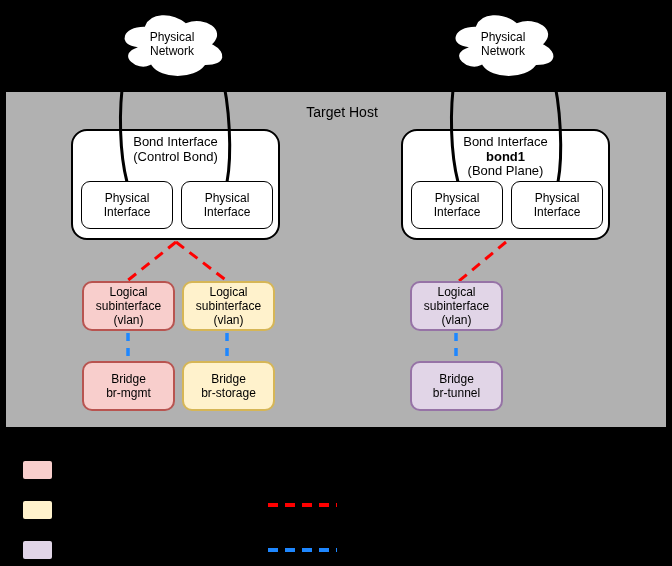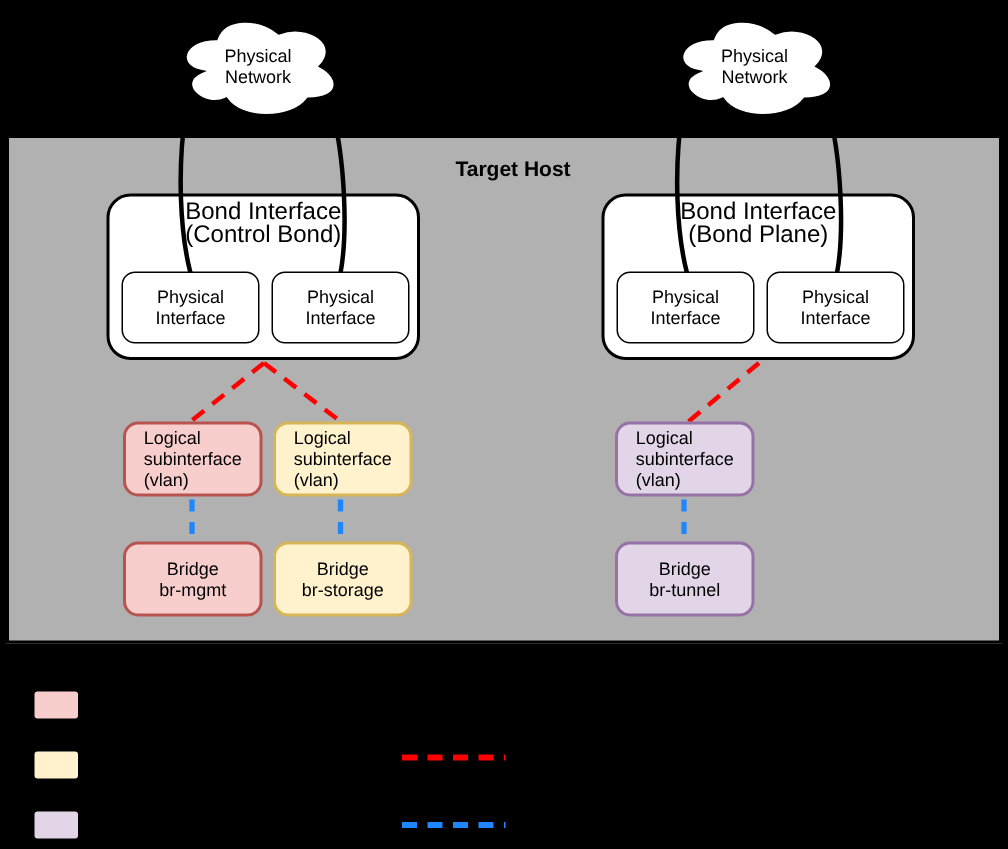--- a/index.html
+++ b/index.html
@@ -19,40 +19,40 @@
 
   
   .host-box {
     left:4px; top:90px; width:664px; height:339px;
     background: var(--host_bg);
     border:2px solid var(--line);
   }
   .host-title {
     left:286px; top:104px; width:112px;
     text-align:center;
-    font-size:14px; font-weight:bold; color:#000;
+    font-size:14px; font-weight:normal; color:#000;
   }
 
   
   .connector-layer { left:0; top:0; width:672px; height:566px; }
   .cloud-line { stroke: var(--line); stroke-width:3; fill:none; }
   .dash-red   { stroke: var(--red_dash);  stroke-width:3; fill:none; stroke-dasharray:10 7; }
   .dash-blue  { stroke: var(--blue_dash); stroke-width:3.5; fill:none; stroke-dasharray:8 7; }
   .legend-dash-red  { stroke: var(--red_dash);  stroke-width:4; fill:none; stroke-dasharray:10 7; }
   .legend-dash-blue { stroke: var(--blue_dash); stroke-width:4; fill:none; stroke-dasharray:10 7; }
 
   
   .bond-box {
     width:209px; height:111px;
     background: var(--box_fill);
     border:2.5px solid var(--line);
     border-radius:16px;
     text-align:center;
     padding-top:4px;
-    font-size:16px; line-height:14.5px; color:#000;
+    font-size:13px; line-height:14.5px; color:#000;
   }
   .bond-box .bond-name { font-weight:bold; }
 
   
   .phys-box {
     width:92px; height:48px;
     background: var(--box_fill);
     border:1.5px solid var(--line);
     border-radius:9px;
     display:flex; align-items:center; justify-content:center;
@@ -71,21 +71,21 @@
     font-size:12px; line-height:14.5px; color:#000;
     white-space:pre-line;
   }
 
   
   .node-box {
     width:93px; height:50px;
     border:2px solid;
     border-radius:10px;
     display:flex; flex-direction:column; align-items:center; justify-content:center;
-    text-align:left;
+    text-align:center;
     font-size:12px; line-height:14px; color:#000;
     white-space:pre-line;
   }
   .node-box .bold { font-weight:normal; }
   .box-pink   { background:var(--pink_fill);   border-color:var(--pink_stroke); }
   .box-yellow { background:var(--yellow_fill); border-color:var(--yellow_stroke); }
   .box-purple { background:var(--purple_fill); border-color:var(--purple_stroke); }
 
   
   .swatch {
@@ -101,20 +101,21 @@
 
   <div class="abs host-box"></div>
   <div class="abs host-title">Target Host</div>
 
   <div class="abs bond-box" style="left:71px; top:129px;">
     <div>Bond Interface</div>
     <div>(Control Bond)</div>
   </div>
   <div class="abs bond-box" style="left:401px; top:129px;">
     <div>Bond Interface</div>
+    <div class="bond-name">bond1</div>
     <div>(Bond Plane)</div>
   </div>
 
   <svg class="abs connector-layer" viewBox="0 0 672 566">
 
     <path class="cloud-line" d="M 124,74 C 118,112 120,155 127,182"></path>
     <path class="cloud-line" d="M 221,72 C 230,105 232,155 227,182"></path>
     <path class="cloud-line" d="M 455,74 C 449,112 451,155 458,182"></path>
     <path class="cloud-line" d="M 552,72 C 561,105 563,155 558,182"></path>
 

